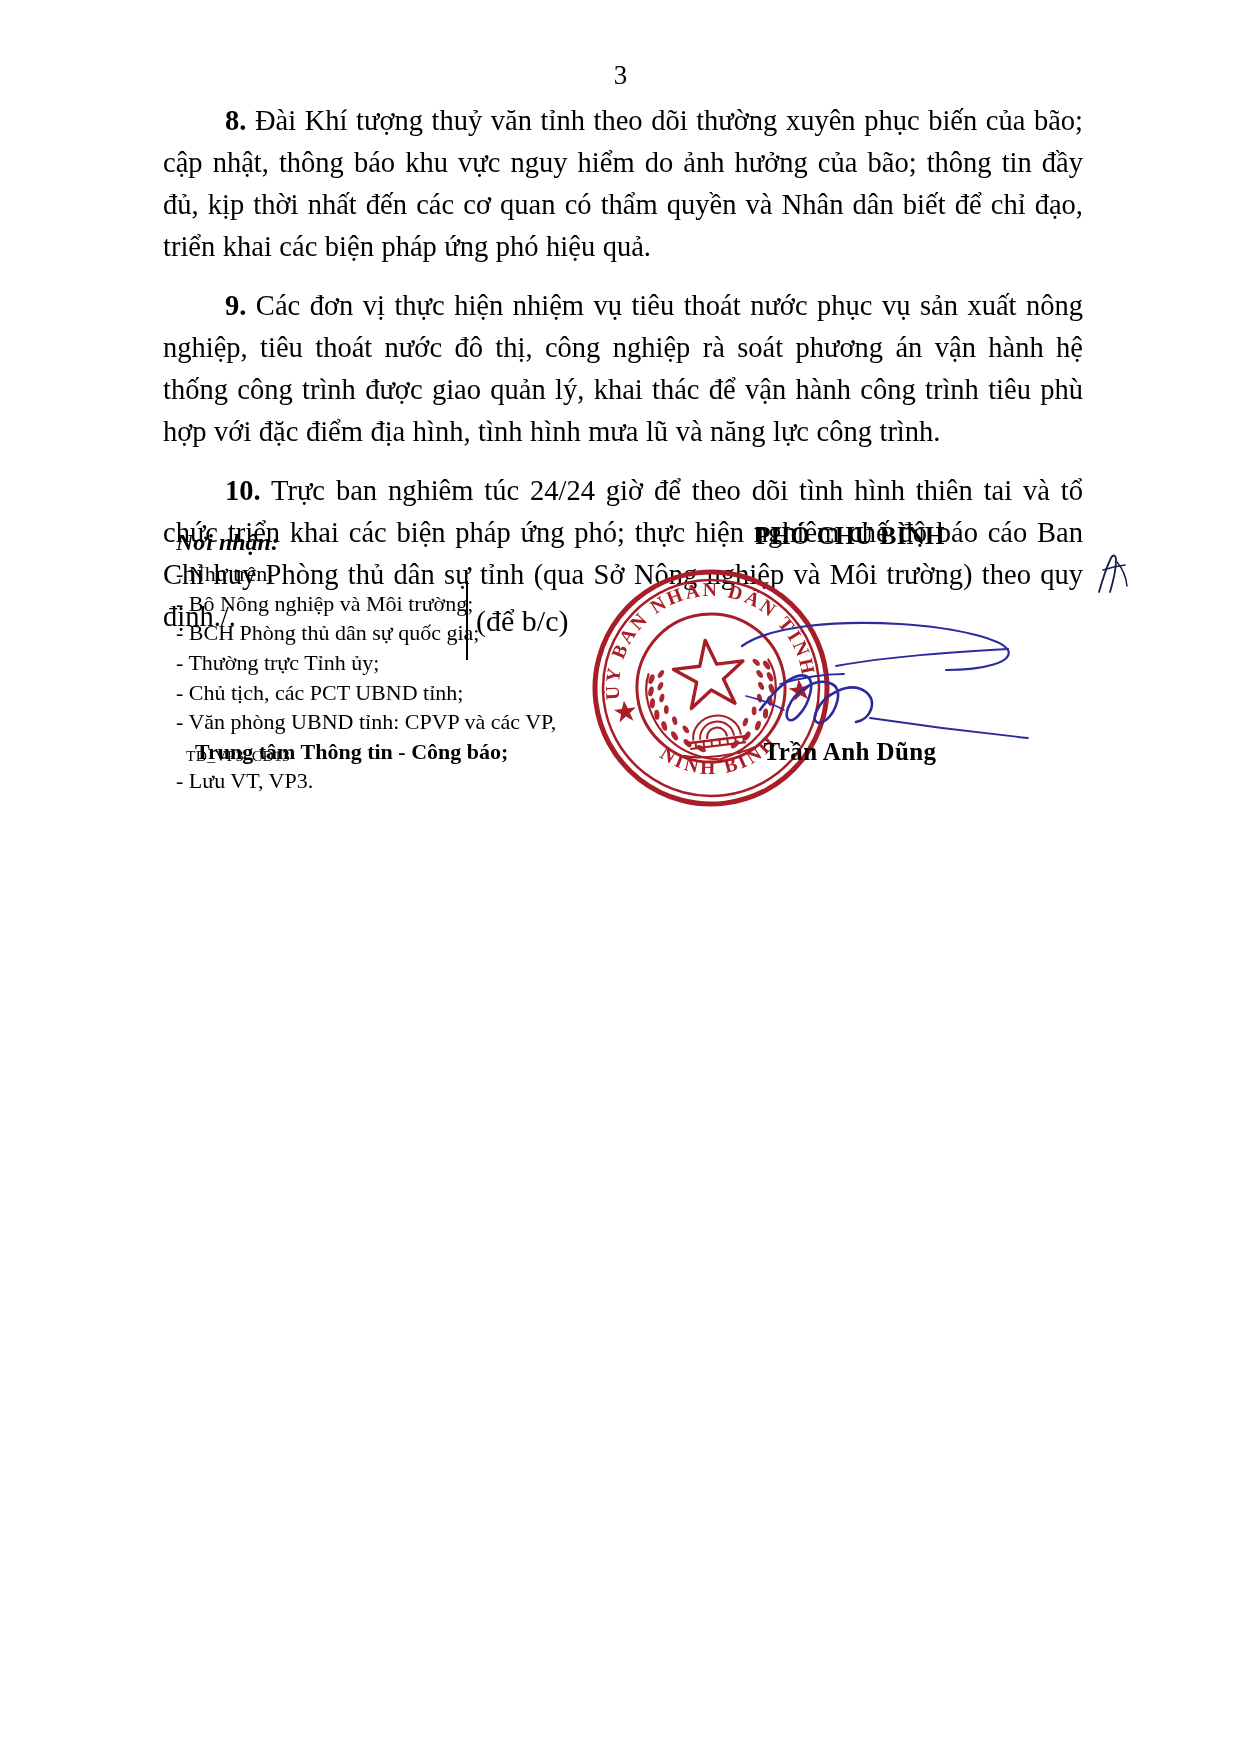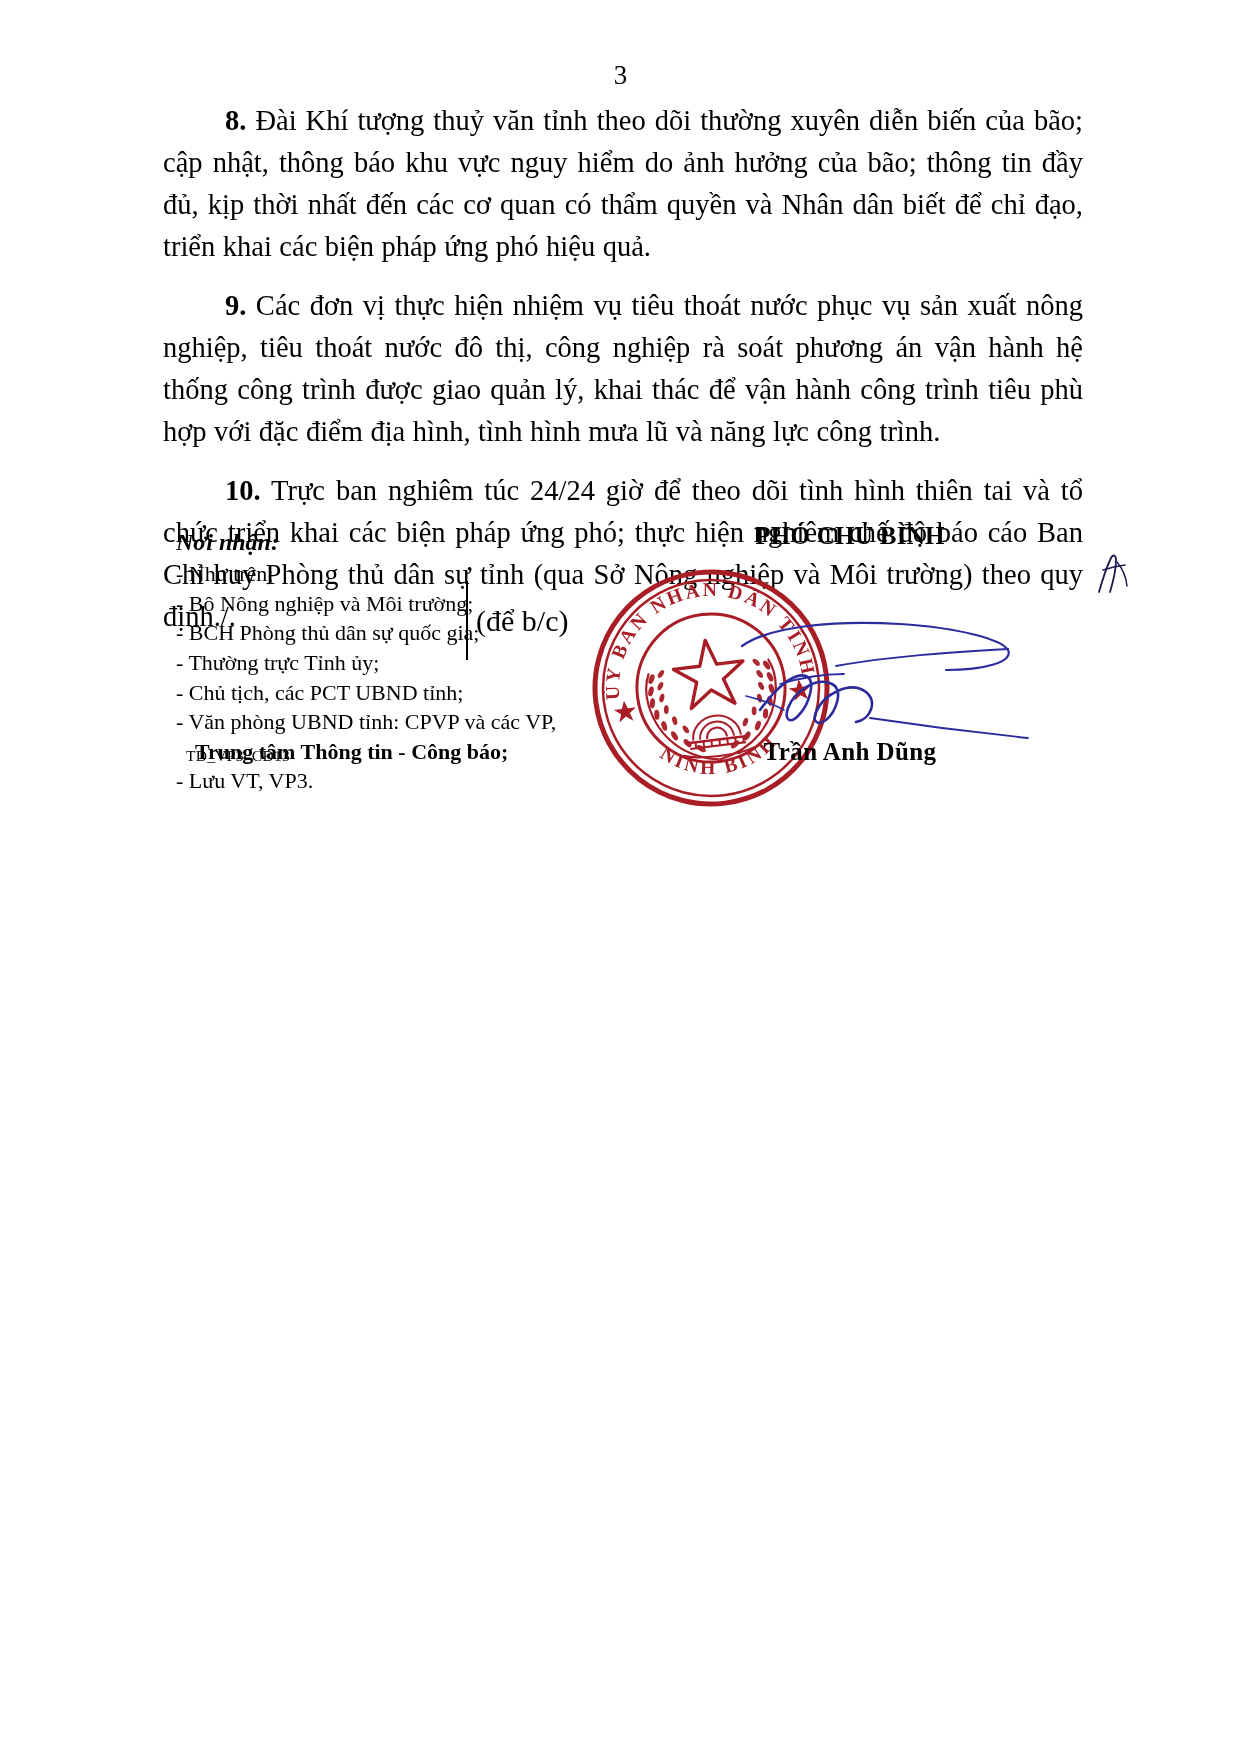--- a/index.html
+++ b/index.html
@@ -181,21 +181,21 @@
 </head>
 <body>
 
 <div class="page">
 
   <div class="page-number">3</div>
 
   <div class="body-wrap">
 
     <p class="para">
-      <span class="num">8.</span><span> Đài Khí tượng thuỷ văn tỉnh theo dõi thường xuyên diễn biến của bão; cập nhật, thông báo khu vực nguy hiểm do ảnh hưởng của bão; thông tin đầy đủ, kịp thời nhất đến các cơ quan có thẩm quyền và Nhân dân biết để chỉ đạo, triển khai các biện pháp ứng phó hiệu quả.</span>
+      <span class="num">8.</span><span> Đài Khí tượng thuỷ văn tỉnh theo dõi thường xuyên phục biến của bão; cập nhật, thông báo khu vực nguy hiểm do ảnh hưởng của bão; thông tin đầy đủ, kịp thời nhất đến các cơ quan có thẩm quyền và Nhân dân biết để chỉ đạo, triển khai các biện pháp ứng phó hiệu quả.</span>
     </p>
 
     <p class="para">
       <span class="num">9.</span><span> Các đơn vị thực hiện nhiệm vụ tiêu thoát nước phục vụ sản xuất nông nghiệp, tiêu thoát nước đô thị, công nghiệp rà soát phương án vận hành hệ thống công trình được giao quản lý, khai thác để vận hành công trình tiêu phù hợp với đặc điểm địa hình, tình hình mưa lũ và năng lực công trình.</span>
     </p>
 
     <p class="para para-last">
       <span class="num">10.</span><span> Trực ban nghiêm túc 24/24 giờ để theo dõi tình hình thiên tai và tổ chức triển khai các biện pháp ứng phó; thực hiện nghiêm chế độ báo cáo Ban Chỉ huy Phòng thủ dân sự tỉnh (qua Sở Nông nghiệp và Môi trường) theo quy định./.</span>
     </p>
 

